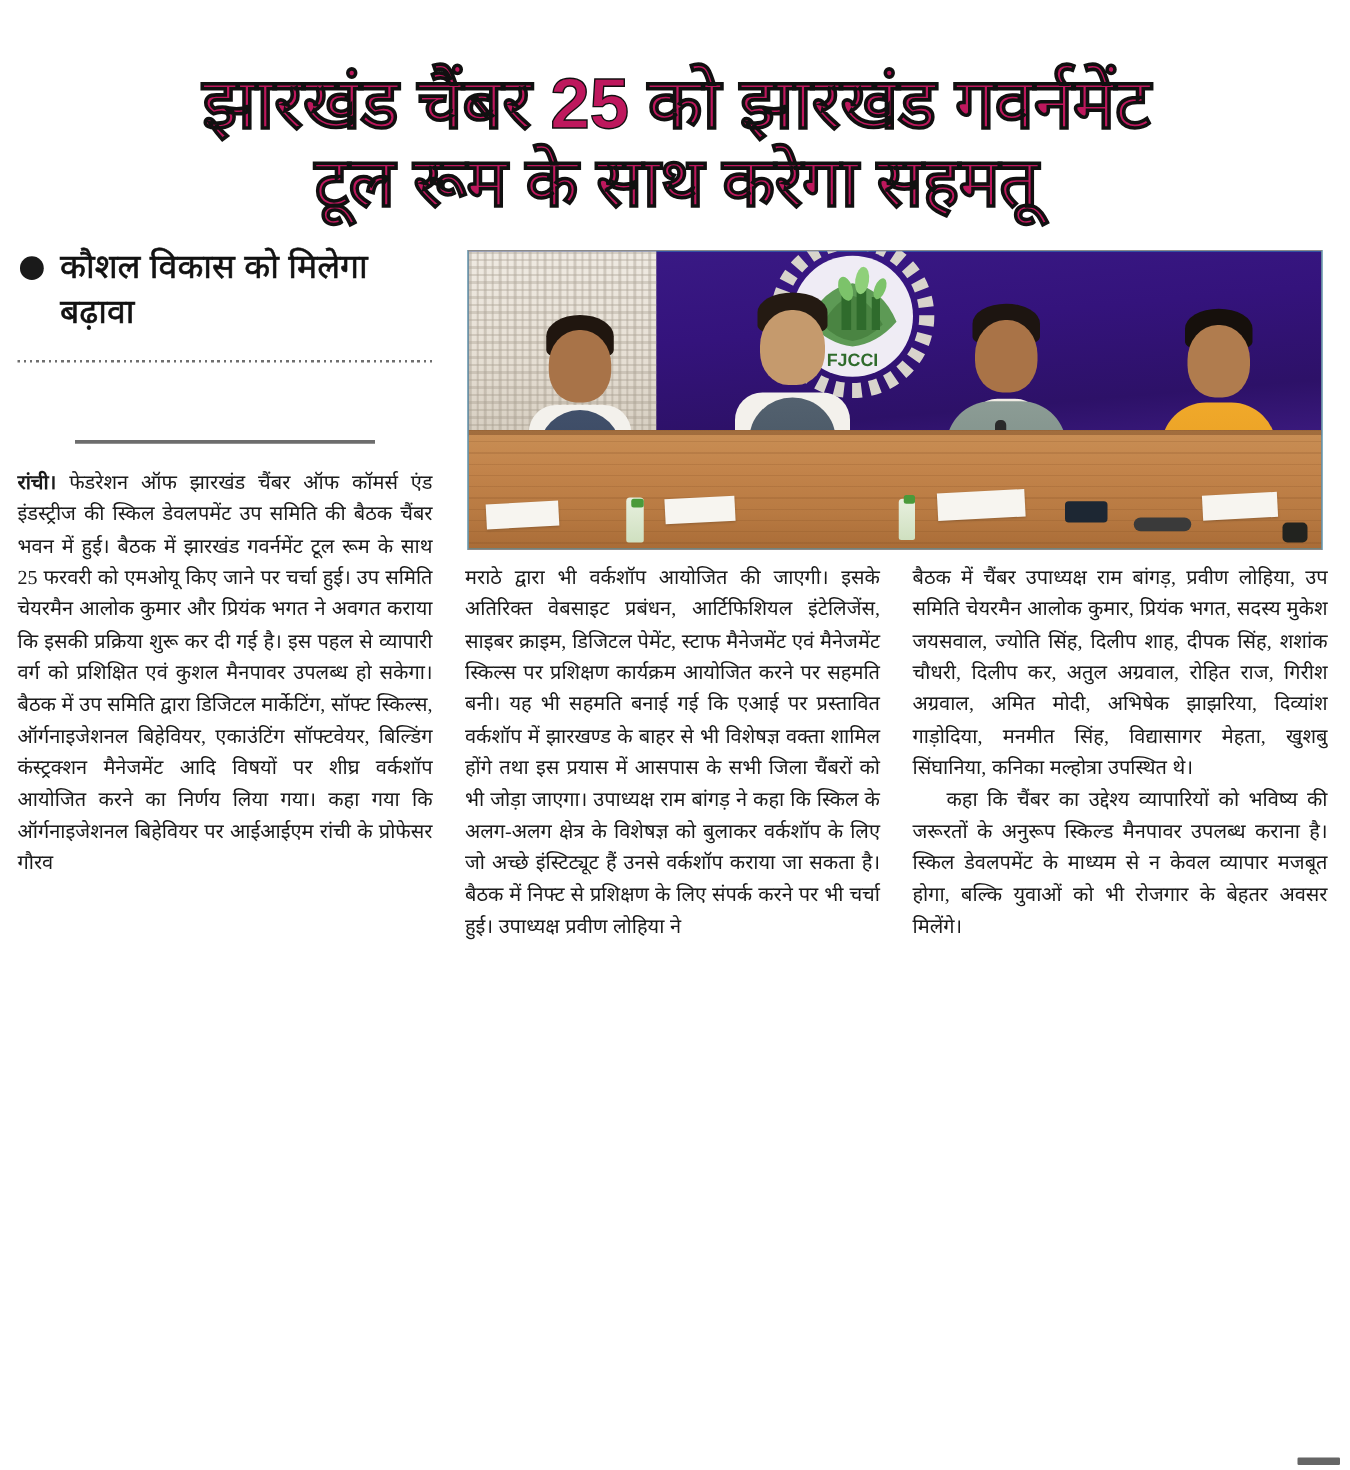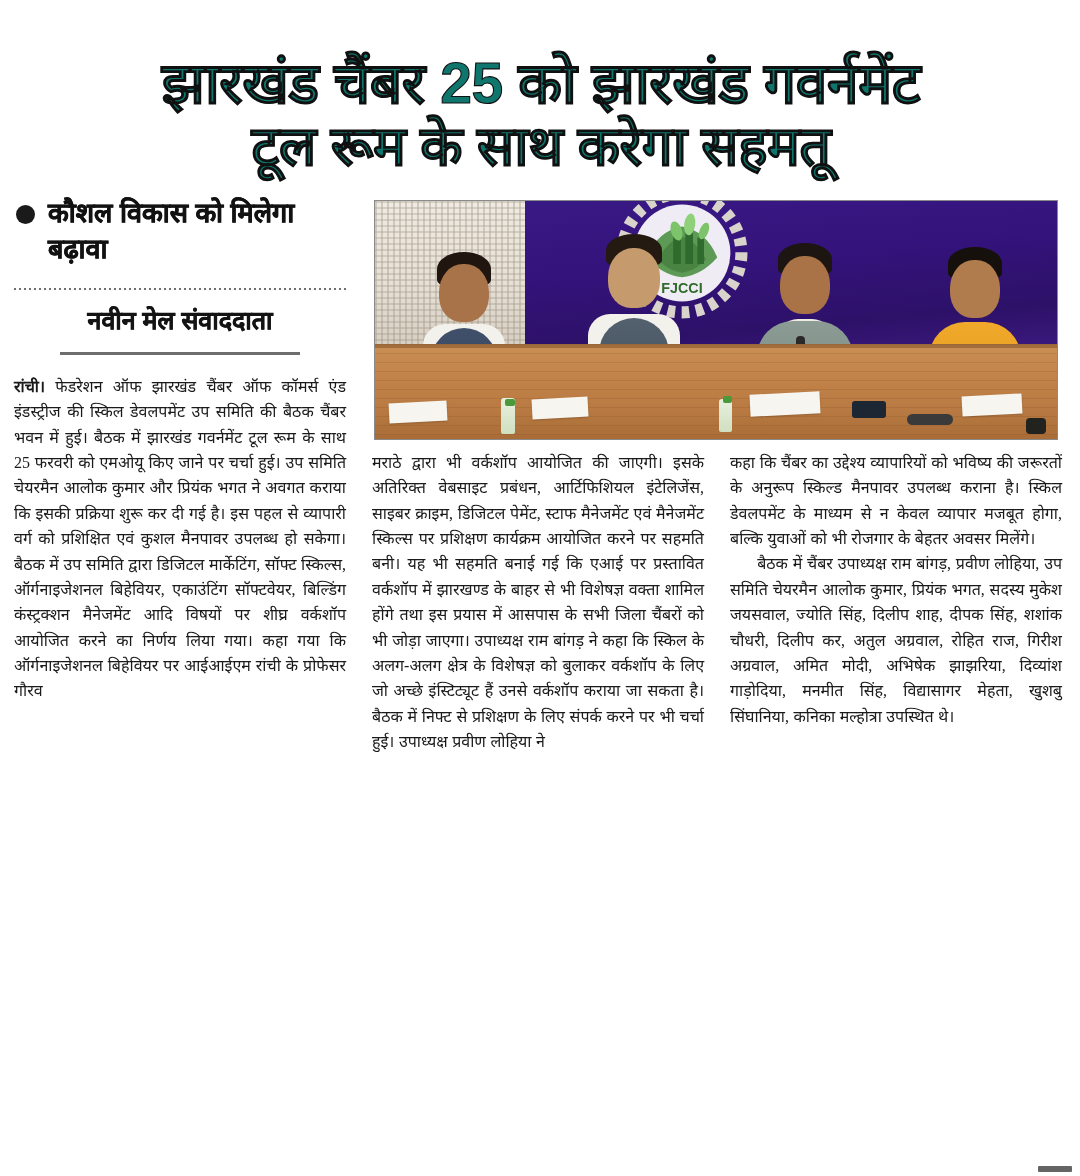--- a/index.html
+++ b/index.html
@@ -28,41 +28,41 @@
     position: absolute;
     left: 18px;
     top: 14px;
     width: 1046px;
     text-align: center;
     font-family: "Liberation Sans", "DejaVu Sans", sans-serif;
     font-weight: 700;
     font-size: 57px;
     line-height: 1.12;
     letter-spacing: -0.4px;
-    color: #0f766e;
+    color: #be185d;
     -webkit-text-stroke: 1.1px #101010;
   }
   .headline .hl-line {
     display: block;
     white-space: nowrap;
   }
   .headline .hl-line.l2 {
     font-size: 55px;
   }
 
   
   .kicker-wrap {
     position: absolute;
     left: 14px;
     top: 196px;
     width: 330px;
   }
   .kicker {
     font-family: "Liberation Sans", "DejaVu Sans", sans-serif;
-    font-weight: 700;
+    font-weight: 400;
     font-size: 27px;
     line-height: 1.33;
     color: #121212;
     -webkit-text-stroke: 0.5px #121212;
     padding-left: 34px;
     position: relative;
   }
   .bullet-dot {
     position: absolute;
     left: 2px;
@@ -276,21 +276,20 @@
 
   <div class="kicker-wrap">
     <div class="kicker">
       <span class="bullet-dot"></span>
       <span>कौशल विकास को मिलेगा बढ़ावा</span>
     </div>
   </div>
 
   <div class="dotted-rule"></div>
 
-  <div class="byline">नवीन मेल संवाददाता</div>
   <div class="byline-rule"></div>
 
   <div class="photo">
     <div class="ph-wall"></div>
     <div class="ph-wall-left"></div>
 
     <svg class="ph-logo" viewBox="0 0 120 120">
       <g>
         <circle cx="60" cy="60" r="54" fill="none" stroke="#d8d4cc" stroke-width="11" stroke-dasharray="7 6"></circle>
         <circle cx="60" cy="60" r="44" fill="#ffffff" opacity="0.92"></circle>
@@ -357,20 +356,20 @@
 
     <div class="col c1">
       <p><span class="dateline">रांची।</span> फेडरेशन ऑफ झारखंड चैंबर ऑफ कॉमर्स एंड इंडस्ट्रीज की स्किल डेवलपमेंट उप समिति की बैठक चैंबर भवन में हुई। बैठक में झारखंड गवर्नमेंट टूल रूम के साथ 25 फरवरी को एमओयू किए जाने पर चर्चा हुई। उप समिति चेयरमैन आलोक कुमार और प्रियंक भगत ने अवगत कराया कि इसकी प्रक्रिया शुरू कर दी गई है। इस पहल से व्यापारी वर्ग को प्रशिक्षित एवं कुशल मैनपावर उपलब्ध हो सकेगा। बैठक में उप समिति द्वारा डिजिटल मार्केटिंग, सॉफ्ट स्किल्स, ऑर्गनाइजेशनल बिहेवियर, एकाउंटिंग सॉफ्टवेयर, बिल्डिंग कंस्ट्रक्शन मैनेजमेंट आदि विषयों पर शीघ्र वर्कशॉप आयोजित करने का निर्णय लिया गया। कहा गया कि ऑर्गनाइजेशनल बिहेवियर पर आईआईएम रांची के प्रोफेसर गौरव</p>
     </div>
 
     <div class="col c2">
       <p>मराठे द्वारा भी वर्कशॉप आयोजित की जाएगी। इसके अतिरिक्त वेबसाइट प्रबंधन, आर्टिफिशियल इंटेलिजेंस, साइबर क्राइम, डिजिटल पेमेंट, स्टाफ मैनेजमेंट एवं मैनेजमेंट स्किल्स पर प्रशिक्षण कार्यक्रम आयोजित करने पर सहमति बनी। यह भी सहमति बनाई गई कि एआई पर प्रस्तावित वर्कशॉप में झारखण्ड के बाहर से भी विशेषज्ञ वक्ता शामिल होंगे तथा इस प्रयास में आसपास के सभी जिला चैंबरों को भी जोड़ा जाएगा। उपाध्यक्ष राम बांगड़ ने कहा कि स्किल के अलग-अलग क्षेत्र के विशेषज्ञ को बुलाकर वर्कशॉप के लिए जो अच्छे इंस्टिट्यूट हैं उनसे वर्कशॉप कराया जा सकता है। बैठक में निफ्ट से प्रशिक्षण के लिए संपर्क करने पर भी चर्चा हुई। उपाध्यक्ष प्रवीण लोहिया ने</p>
     </div>
 
     <div class="col c3">
+      <p>बैठक में चैंबर उपाध्यक्ष राम बांगड़, प्रवीण लोहिया, उप समिति चेयरमैन आलोक कुमार, प्रियंक भगत, सदस्य मुकेश जयसवाल, ज्योति सिंह, दिलीप शाह, दीपक सिंह, शशांक चौधरी, दिलीप कर, अतुल अग्रवाल, रोहित राज, गिरीश अग्रवाल, अमित मोदी, अभिषेक झाझरिया, दिव्यांश गाड़ोदिया, मनमीत सिंह, विद्यासागर मेहता, खुशबु सिंघानिया, कनिका मल्होत्रा उपस्थित थे।</p>
       <p>कहा कि चैंबर का उद्देश्य व्यापारियों को भविष्य की जरूरतों के अनुरूप स्किल्ड मैनपावर उपलब्ध कराना है। स्किल डेवलपमेंट के माध्यम से न केवल व्यापार मजबूत होगा, बल्कि युवाओं को भी रोजगार के बेहतर अवसर मिलेंगे।</p>
-      <p>बैठक में चैंबर उपाध्यक्ष राम बांगड़, प्रवीण लोहिया, उप समिति चेयरमैन आलोक कुमार, प्रियंक भगत, सदस्य मुकेश जयसवाल, ज्योति सिंह, दिलीप शाह, दीपक सिंह, शशांक चौधरी, दिलीप कर, अतुल अग्रवाल, रोहित राज, गिरीश अग्रवाल, अमित मोदी, अभिषेक झाझरिया, दिव्यांश गाड़ोदिया, मनमीत सिंह, विद्यासागर मेहता, खुशबु सिंघानिया, कनिका मल्होत्रा उपस्थित थे।</p>
     </div>
 
   </div>
 
   <div class="edge-mark"></div>
 </div>
 
 </body></html>

